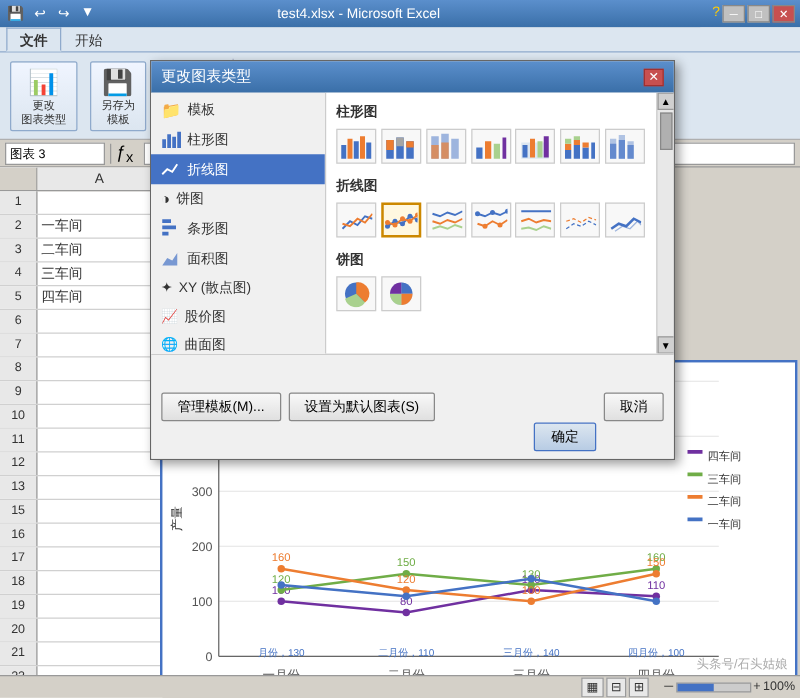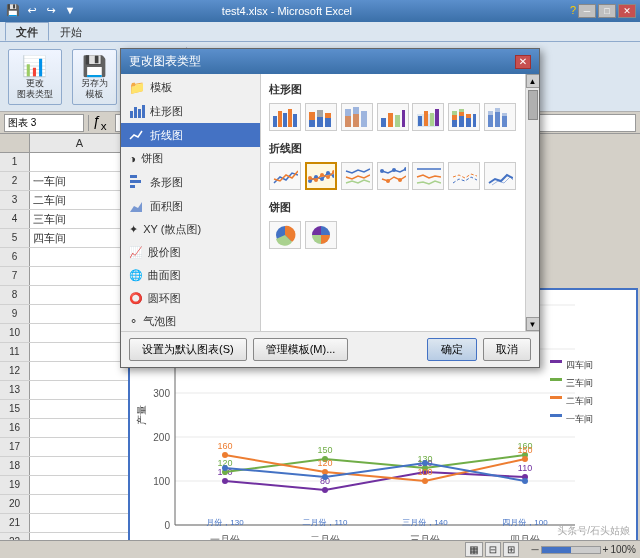--- a/index.html
+++ b/index.html
@@ -128,21 +128,21 @@
     .dialog-footer {
       display: flex; align-items: center; padding: 6px 8px; gap: 6px;
       border-top: 1px solid #ccc; background: #f0f0f0;
     }
     .dialog-footer-btn {
       padding: 3px 12px; font-size: 11px; cursor: pointer; border: 1px solid #888;
       background: linear-gradient(to bottom, #f8f8f8, #e0e0e0); border-radius: 2px;
     }
     .dialog-footer-btn.primary {
       background: linear-gradient(to bottom, #dce6f0, #b8cce4);
-      border-color: #4472c4; min-width: 50px;
+      border-color: #4472c4; min-width: 50px; margin-top: 48px;
     }
     .spacer { flex: 1; }
 
     
     .watermark {
       position: absolute; bottom: 4px; right: 80px; font-size: 10px; color: #888;
     }
 
     
     .format-tools {
@@ -661,22 +661,22 @@
 
       <div class="scrollbar-right">
         <div class="scroll-arrow">▲</div>
         <div class="scroll-thumb"></div>
         <div class="scroll-arrow" style="margin-top:auto">▼</div>
       </div>
     </div>
   </div>
 
   <div class="dialog-footer">
+    <button class="dialog-footer-btn">管理模板(M)...</button>
     <button class="dialog-footer-btn">设置为默认图表(S)</button>
-    <button class="dialog-footer-btn">管理模板(M)...</button>
     <div class="spacer"></div>
     <button class="dialog-footer-btn primary">确定</button>
     <button class="dialog-footer-btn">取消</button>
   </div>
 </div>
 
 <div class="watermark" style="position:absolute;bottom:20px;right:10px;font-size:10px;color:#aaa;z-index:10">头条号/石头姑娘</div>
 
 <div class="status-bar">
   <span></span>

